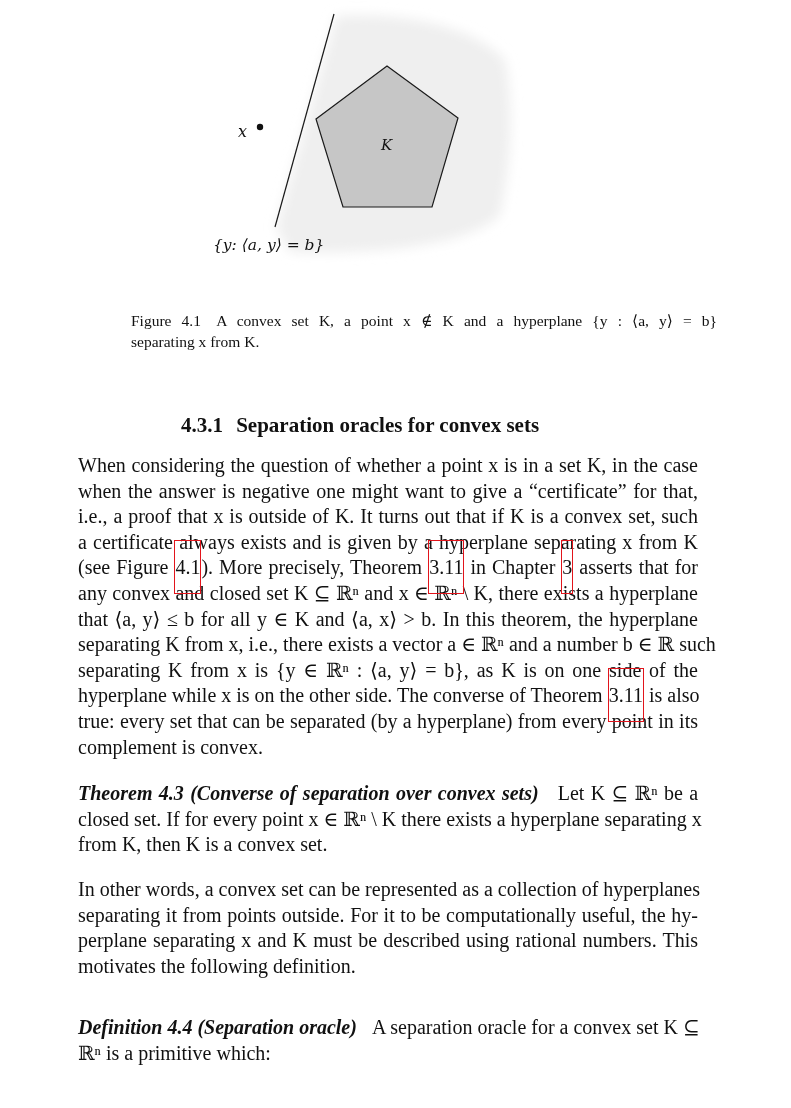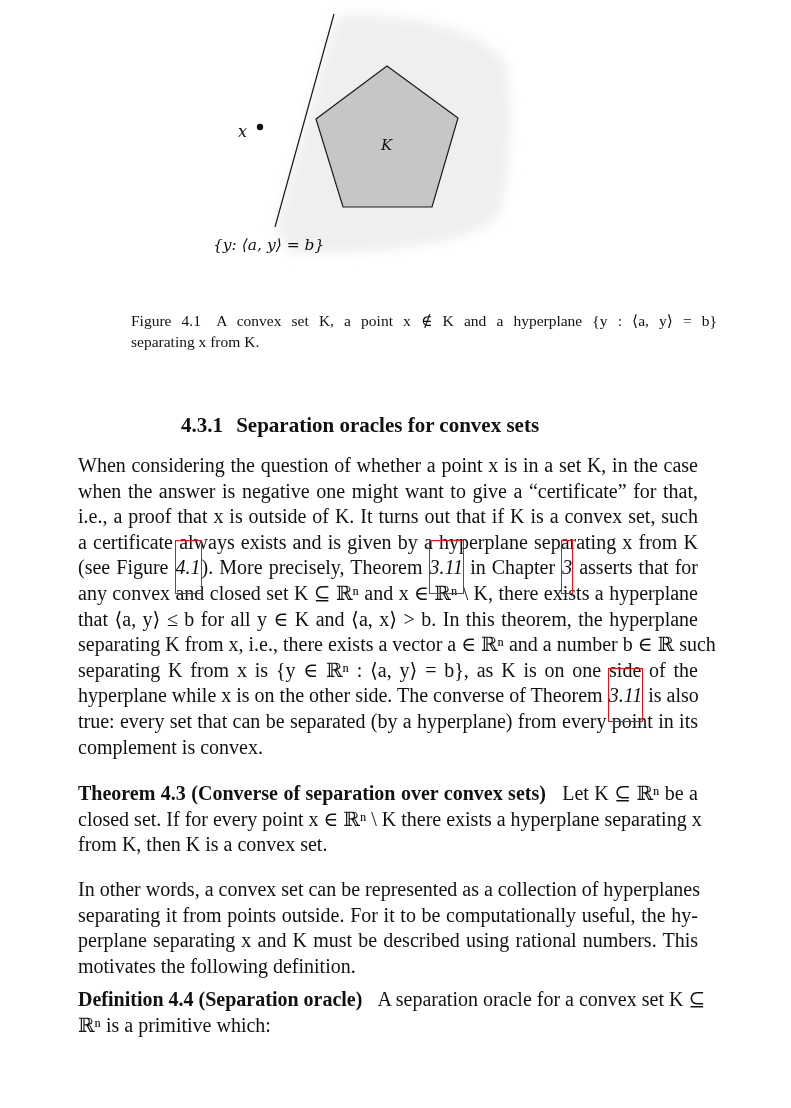--- a/index.html
+++ b/index.html
@@ -11,22 +11,22 @@
     .caption { position: absolute; left: 131px; top: 310px; width: 586px;
                font-size: 15.5px; line-height: 21px; text-align: justify; }
     .caption .lab { margin-right: 6px; }
     .section-title { position: absolute; left: 0; width: 720px; top: 413px; text-align: center;
                      font-weight: bold; font-size: 21px; }
     .section-title .num { margin-right: 8px; }
     .para { position: absolute; left: 78px; width: 620px; font-size: 20px;
             line-height: 25.6px; text-align: justify; }
     .para .line { display: block; text-align: justify; text-align-last: justify; white-space: nowrap; }
     .para .line.last { text-align-last: left; }
-    .ref { outline: 1.6px solid #e2141b; outline-offset: -1px; padding: 16px 1px; font-style: italic; }
-    .bold { font-weight: bold; }
+    .ref { outline: 1.6px solid #e2141b; outline-offset: -1px; padding: 16px 1px; }
+    .bold { font-weight: bold; font-style: italic; }
     .it { }
   </style>
 </head>
 <body>
 
 <div class="page">
 
   <div class="figure">
     <svg width="791" height="280" viewBox="0 0 791 280">
       <defs>
@@ -78,18 +78,18 @@
     <span class="line last it">from K, then K is a convex set.</span>
   </div>
 
   <div class="para" style="top:877px;">
     <span class="line">In other words, a convex set can be represented as a collection of hyperplanes</span>
     <span class="line">separating it from points outside. For it to be computationally useful, the hy-</span>
     <span class="line">perplane separating x and K must be described using rational numbers. This</span>
     <span class="line last">motivates the following definition.</span>
   </div>
 
-  <div class="para" style="top:987px;">
+  <div class="para" style="top:1015px;">
     <span class="line"><span class="bold">Definition 4.4</span> <span class="bold">(Separation oracle)</span>&nbsp;&nbsp;&nbsp;<span>A separation oracle for a convex set K ⊆</span></span>
     <span class="line last">ℝⁿ is a primitive which:</span>
   </div>
 
 </div>
 
 </body></html>

